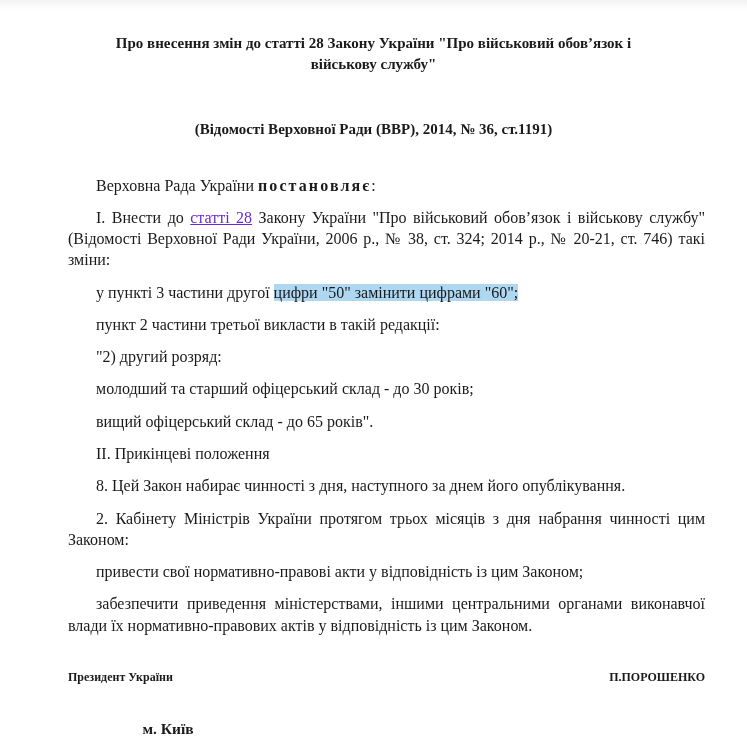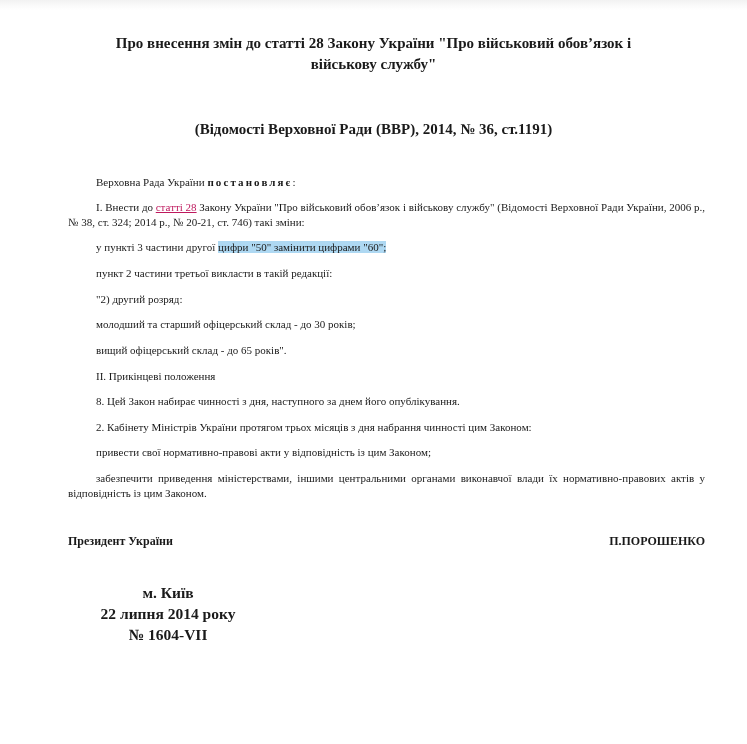--- a/index.html
+++ b/index.html
@@ -70,35 +70,35 @@
   .body-block {
     margin: 0;
     padding: 0;
     padding-top: 24px;
     padding-left: 68px;
     padding-right: 42px;
   }
 
   p.para {
     margin: 0 0 11px 0;
-    font-size: 11px;
+    font-size: 16px;
     line-height: 1.33;
     text-align: justify;
     text-indent: 28px;
     color: #1a1a1a;
   }
   p.para:last-child { margin-bottom: 0; margin-top: 8px; }
 
   .spaced-bold {
     font-weight: bold;
     letter-spacing: 2.1px;
   }
 
   a.inline-link {
-    color: #be185d;
+    color: #6d28d9;
     text-decoration: underline;
   }
 
   .sel {
     background: #aed8f2;
     color: #1a1a1a;
   }
 
   
   .signature-row {

